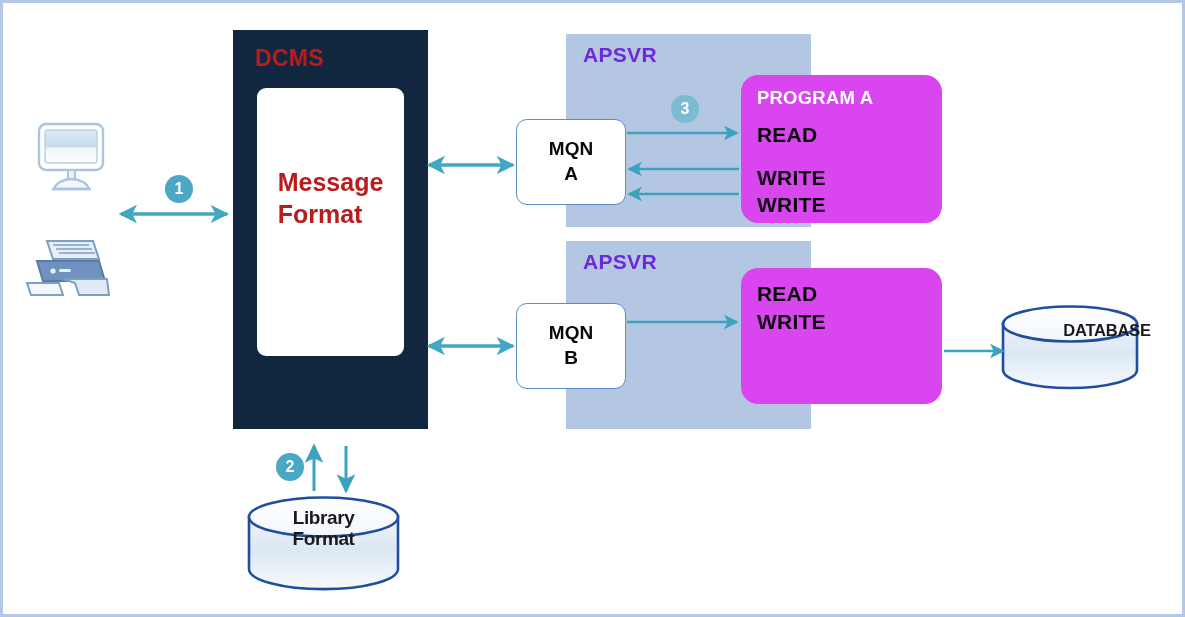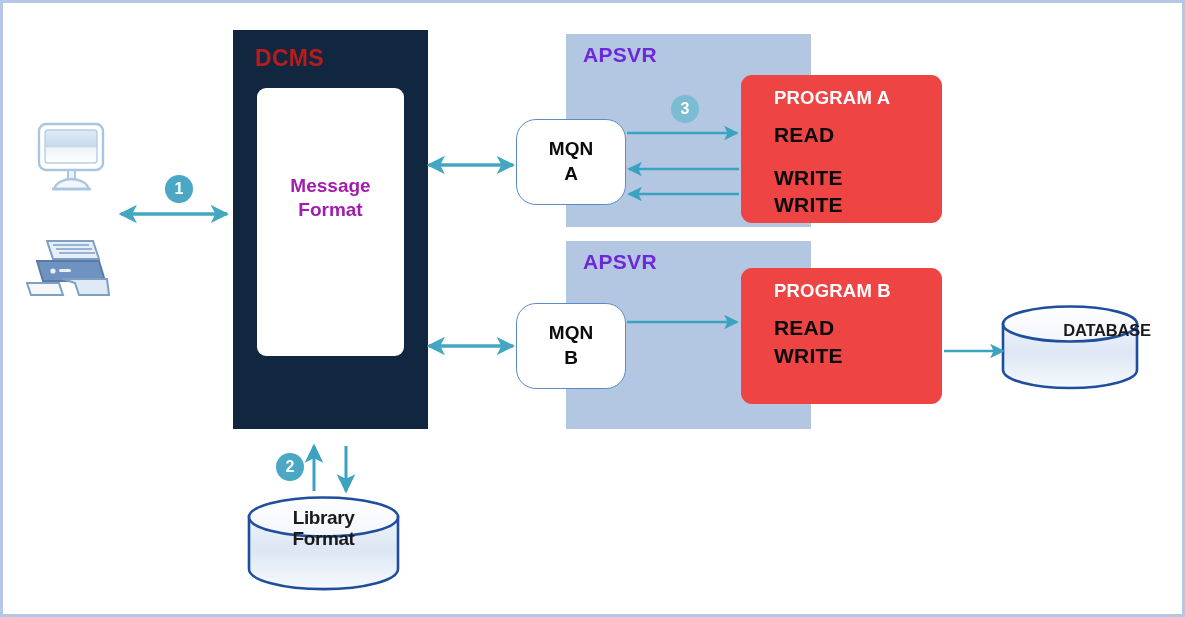--- a/index.html
+++ b/index.html
@@ -37,48 +37,47 @@
     left: 254px; top: 85px;
     width: 147px; height: 268px;
     background: #ffffff;
     border-radius: 9px;
     display: flex;
     align-items: center;
     justify-content: center;
   }
   #message-editing-label {
     margin-top: -48px;
-    color: #a21caf;
-    font-size: 19px;
+    color: #b91c1c;
+    font-size: 25px;
     font-weight: bold;
     line-height: 1.28;
-    text-align: center;
   }
 
   
   .apsvr-panel {
     background: #b3c7e2;
   }
   #apsvr-a-panel { left: 563px; top: 31px; width: 245px; height: 193px; }
   #apsvr-b-panel { left: 563px; top: 238px; width: 245px; height: 188px; }
   .apsvr-label {
     color: #6d28d9;
     font-size: 21px;
     font-weight: bold;
     letter-spacing: 0.3px;
   }
   #apsvr-a-label { left: 580px; top: 40px; }
   #apsvr-b-label { left: 580px; top: 247px; }
 
   
   .program-box {
-    background: #ef4444;
-    border-radius: 11px;
+    background: #d946ef;
+    border-radius: 17px;
     box-sizing: border-box;
-    padding: 12px 0 0 33px;
+    padding: 12px 0 0 16px;
   }
   #program-a-box { left: 738px; top: 72px; width: 201px; height: 148px; }
   #program-b-box { left: 738px; top: 265px; width: 201px; height: 136px; }
   .program-title {
     color: #ffffff;
     font-size: 18.5px;
     font-weight: bold;
     letter-spacing: 0.2px;
     margin-bottom: 12px;
   }
@@ -88,21 +87,21 @@
     font-weight: bold;
     letter-spacing: 0.2px;
     line-height: 1.32;
   }
   .op-gap { margin-top: 15px; }
 
   
   .mqn-box {
     background: #ffffff;
     border: 1.6px solid #5b8cc8;
-    border-radius: 20px;
+    border-radius: 11px;
     box-sizing: border-box;
     display: flex;
     align-items: center;
     justify-content: center;
   }
   #mqn-a-box { left: 513px; top: 116px; width: 110px; height: 86px; }
   #mqn-b-box { left: 513px; top: 300px; width: 110px; height: 86px; }
   .mqn-label {
     color: #0b0b0b;
     font-size: 19px;
@@ -179,21 +178,20 @@
   </div>
 
   <div class="abs program-box" id="program-a-box">
     <div class="program-title">PROGRAM A</div>
     <div class="program-op">READ</div>
     <div class="program-op op-gap">WRITE</div>
     <div class="program-op">WRITE</div>
   </div>
 
   <div class="abs program-box" id="program-b-box">
-    <div class="program-title">PROGRAM B</div>
     <div class="program-op">READ</div>
     <div class="program-op">WRITE</div>
   </div>
 
   <div class="abs mqn-box" id="mqn-a-box">
     <div class="mqn-label">
       <span>MQN</span><br>
       <span>A</span>
     </div>
   </div>

